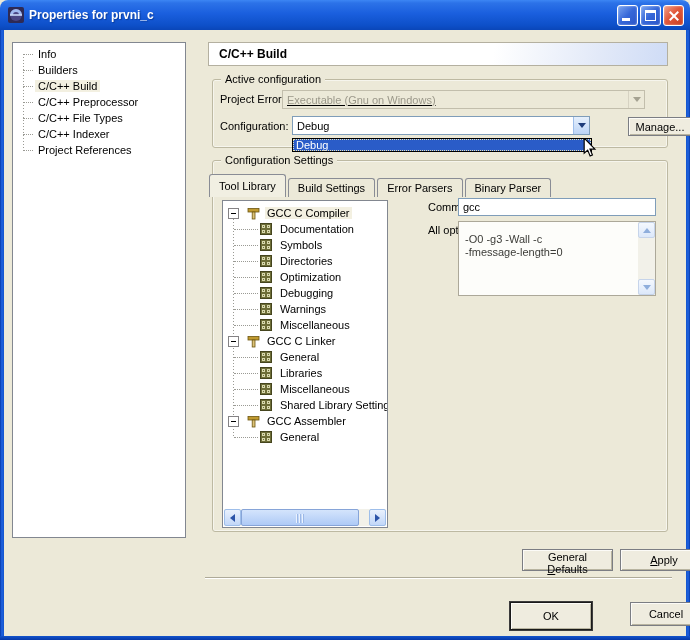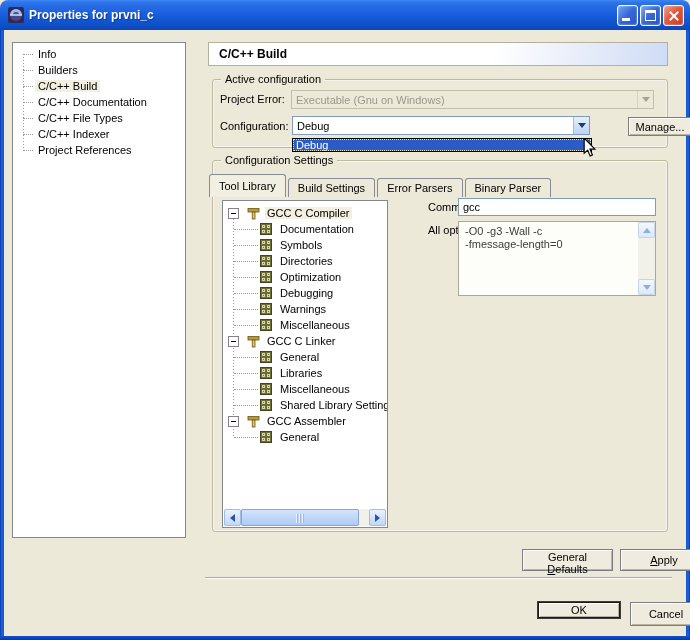--- a/index.html
+++ b/index.html
@@ -101,21 +101,21 @@
   .tri-right{width:0;height:0;border-top:4px solid transparent;border-bottom:4px solid transparent;border-left:5px solid #2C54A8;}
   .hsb-track{flex:1;position:relative;}
   .hsb-thumb{position:absolute;left:0;top:0;width:118px;height:17px;border:1px solid #86A4D8;border-radius:2px;
     background:linear-gradient(180deg,#D4E4FC,#AECAF6);}
   .hsb-thumb::after{content:'';position:absolute;left:50%;top:4px;width:8px;height:9px;margin-left:-4px;
     background:repeating-linear-gradient(90deg,#EAF2FE 0 1px,#9CB8E6 1px 2px,transparent 2px 3px);}
   
   .cmd-field{position:absolute;left:458px;top:198px;width:198px;height:18px;background:#fff;border:1px solid #7F9DB9;
     padding:1px 4px;line-height:14px;white-space:nowrap;}
   .opts-box{position:absolute;left:458px;top:221px;width:198px;height:75px;background:#FDFDFA;border:1px solid #ACA899;}
-  .opts-text{position:absolute;left:0;top:0;right:17px;bottom:0;padding:3px 6px;white-space:pre-wrap;
+  .opts-text{position:absolute;left:0;top:0;right:17px;bottom:0;padding:11px 6px;white-space:pre-wrap;
     color:#3C3C38;line-height:13px;overflow:hidden;}
   .vsb{position:absolute;right:0;top:0;bottom:0;width:17px;background:#F2F1E9;display:flex;flex-direction:column;justify-content:space-between;}
   .tri-up{width:0;height:0;border-left:4px solid transparent;border-right:4px solid transparent;border-bottom:5px solid #8FAEDC;}
   .tri-dn{width:0;height:0;border-left:4px solid transparent;border-right:4px solid transparent;border-top:5px solid #8FAEDC;}
   .vsb .sb-btn{width:17px;height:16px;border-color:#C6D4EA;background:linear-gradient(180deg,#F4F8FE,#DCE8FA);}
   
   .divider{position:absolute;left:205px;top:577px;width:467px;height:2px;
     background:linear-gradient(180deg,#AEAA98 50%,#FFFFFF 50%);}
   .cursor{position:absolute;left:583px;top:138px;z-index:30;}
 </style>
@@ -159,21 +159,21 @@
 
         <div class="nav-row">
           <span class="nav-label">Builders</span>
         </div>
 
         <div class="nav-row">
           <span class="nav-label sel">C/C++ Build</span>
         </div>
 
         <div class="nav-row">
-          <span class="nav-label">C/C++ Documentation</span>
+          <span class="nav-label">C/C++ Preprocessor</span>
         </div>
 
         <div class="nav-row">
           <span class="nav-label">C/C++ File Types</span>
         </div>
 
         <div class="nav-row">
           <span class="nav-label">C/C++ Indexer</span>
         </div>
 
@@ -184,21 +184,21 @@
   </div>
 
   <div class="hdr-banner">
     <span>C/C++ Build</span>
   </div>
 
   <div class="group g1">
     <span class="group-label">Active configuration</span>
   </div>
   <span class="flabel" style="left:220px;top:93px;">Project Error:</span>
-  <div class="combo disabled" style="left:291px;top:90px;width:363px;">
+  <div class="combo disabled" style="left:282px;top:90px;width:363px;text-decoration:underline;">
     <span class="combo-text">Executable (Gnu on Windows)</span>
     <span class="combo-btn">
         <span class="tri-down"></span>
       </span>
   </div>
   <span class="flabel" style="left:220px;top:120px;">Configuration:</span>
   <div class="combo" style="left:292px;top:116px;width:298px;">
     <span class="combo-text">Debug</span>
     <span class="combo-btn">
         <span class="tri-down"></span>
@@ -456,21 +456,21 @@
 
   <button class="btn" style="left:494px;top:549px;width:91px;height:22px;">
     <span>General </span><span class="mn">D</span><span>efaults</span>
   </button>
   <button class="btn" style="left:592px;top:549px;width:74px;height:22px;padding-left:20px;">
     <span></span><span class="mn">A</span><span>pply</span>
   </button>
 
   <div class="divider"></div>
 
-  <button class="btn default" style="left:510px;top:602px;width:82px;height:16px;">OK</button>
+  <button class="btn default" style="left:482px;top:602px;width:82px;height:28px;">OK</button>
   <button class="btn" style="left:602px;top:602px;width:72px;height:24px;">Cancel</button>
 
   <div class="droplist">
 
       <div class="drow sel">
         <span>Debug</span>
       </div>
 
     </div>
 

